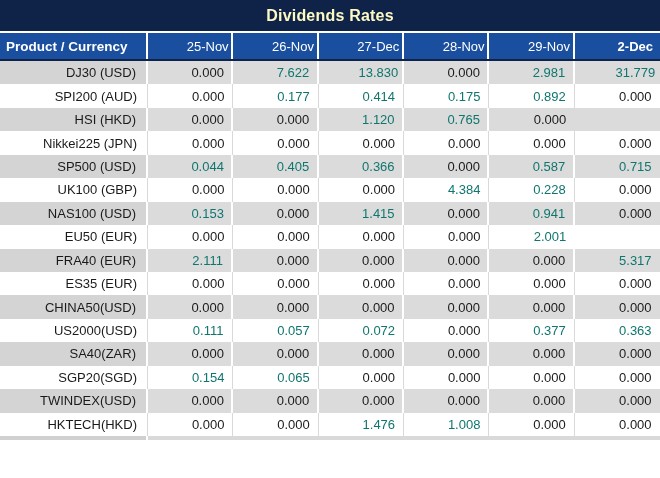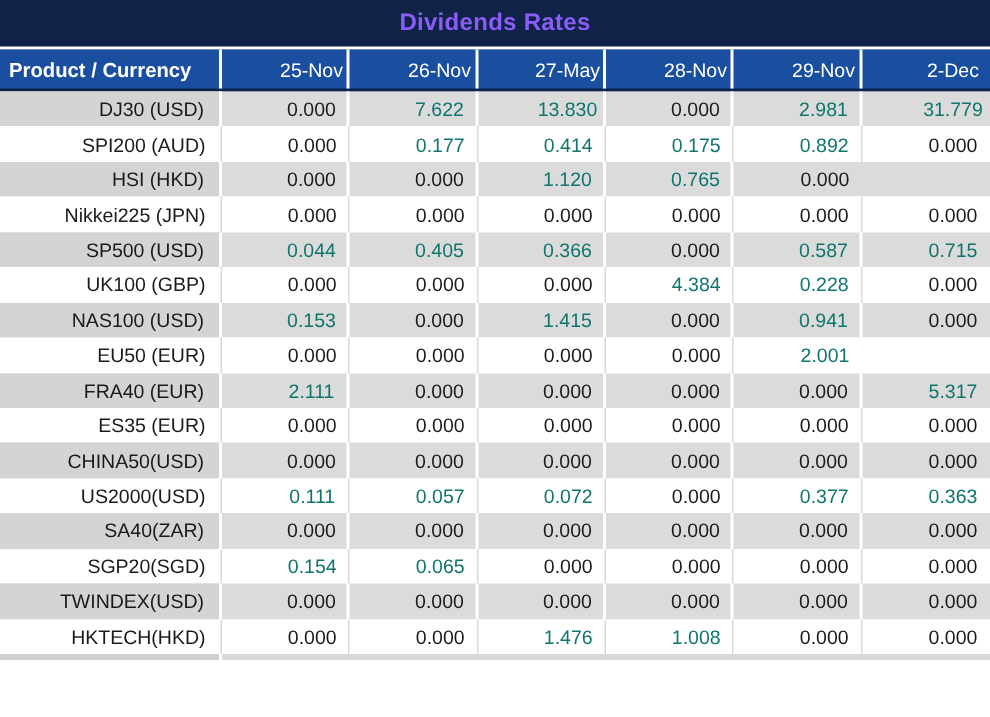--- a/index.html
+++ b/index.html
@@ -4,33 +4,33 @@
 <style>
   html,body{margin:0;padding:0;background:#ffffff;}
   .wrap{
     width:660px;height:478px;overflow:hidden;background:#ffffff;
     font-family:"Liberation Sans", sans-serif;
     -webkit-font-smoothing:antialiased;
   }
   .title{
     height:31px;background:#0E2347;border-bottom:2px solid #ffffff;
     display:flex;align-items:center;justify-content:center;
-    color:#8b5cf6;font-weight:bold;font-size:16px;letter-spacing:.2px;
+    color:#fef9c3;font-weight:bold;font-size:16px;letter-spacing:.2px;
   }
   .grid-row{
     display:grid;grid-template-columns:148px repeat(6,1fr);gap:36px;
   }
   .header{
     height:26px;background:#1A4E9E;border-bottom:2px solid #0E2347;
   }
   .header .cell{
     display:flex;align-items:center;justify-content:center;
     color:#ffffff;font-size:13px;border-right:2px solid #ffffff;
   }
-  .header .cell:last-child{border-right:none;}
+  .header .cell:last-child{border-right:none;font-weight:bold;}
   .header .product-h{
     justify-content:flex-start;padding-left:6px;font-weight:bold;font-size:13.5px;
   }
   .body{height:375px;display:flex;flex-direction:column;}
   .row{flex:1;}
   .row .cell{
     display:flex;align-items:center;justify-content:center;
     font-size:13px;color:#1A1A1A;
   }
   .row .product{
@@ -54,21 +54,21 @@
 <div class="wrap">
   <div class="title">
     <span>Dividends Rates</span>
   </div>
 
   <div class="grid-row header" id="header-row">
     <div class="cell product-h">Product / Currency</div>
 
   <div class="cell">25-Nov</div>
       <div class="cell">26-Nov</div>
-      <div class="cell">27-May</div>
+      <div class="cell">27-Dec</div>
       <div class="cell">28-Nov</div>
       <div class="cell">29-Nov</div>
       <div class="cell">2-Dec</div>
     </div>
 
   <div class="body" id="body">
       <div class="grid-row row gray">
         <div class="cell product">DJ30 (USD)</div>
         <div class="cell">0.000</div>
         <div class="cell red">7.622</div>

